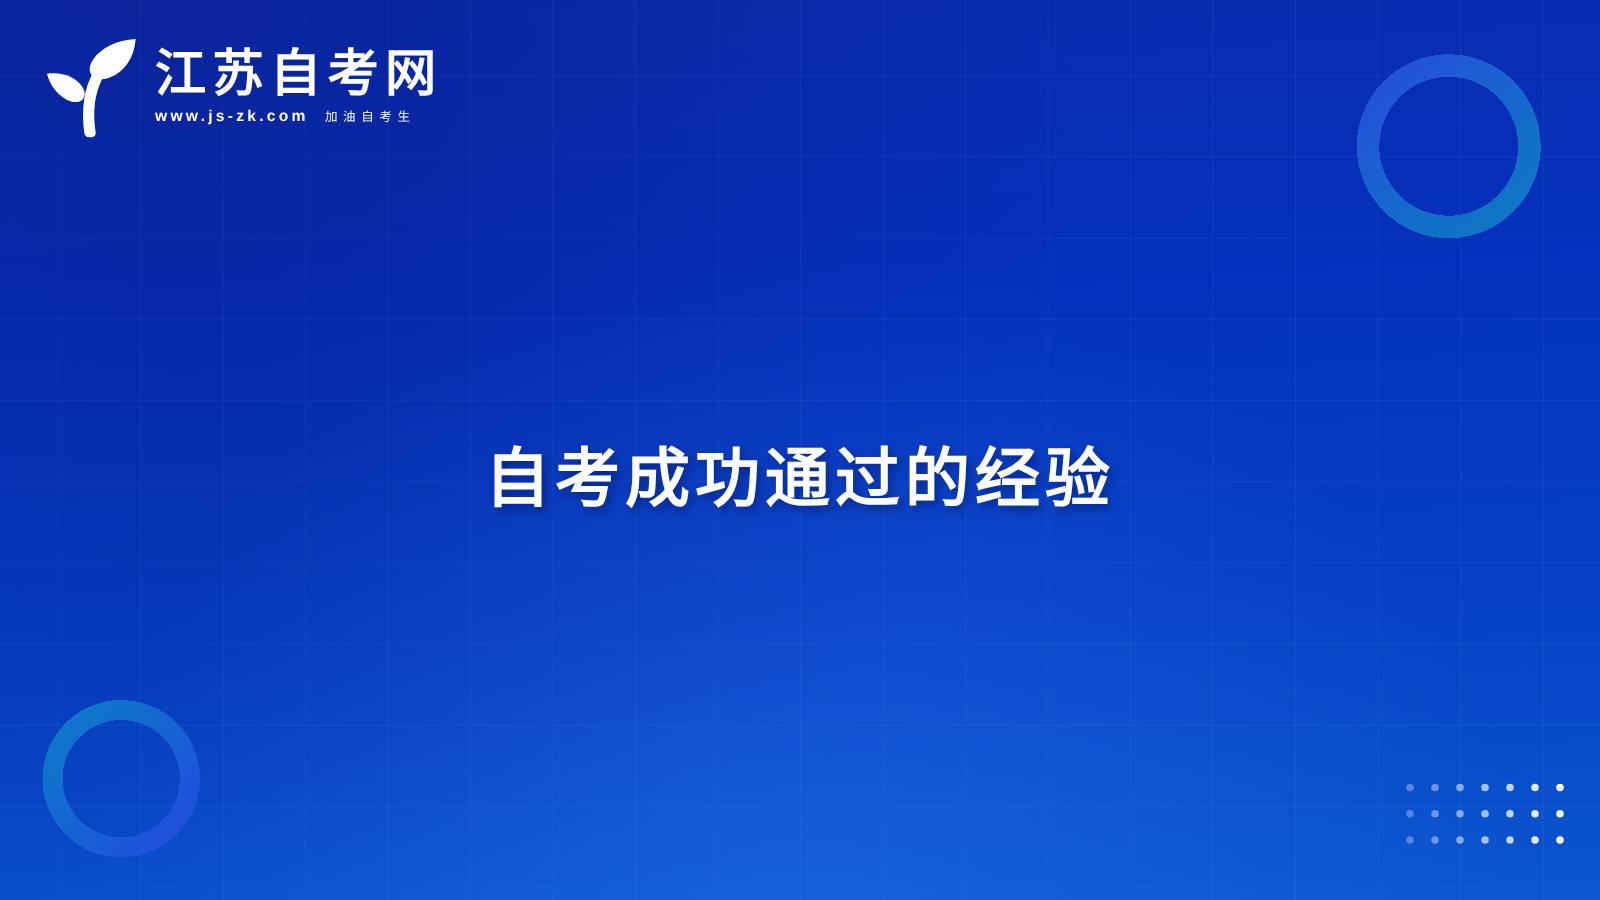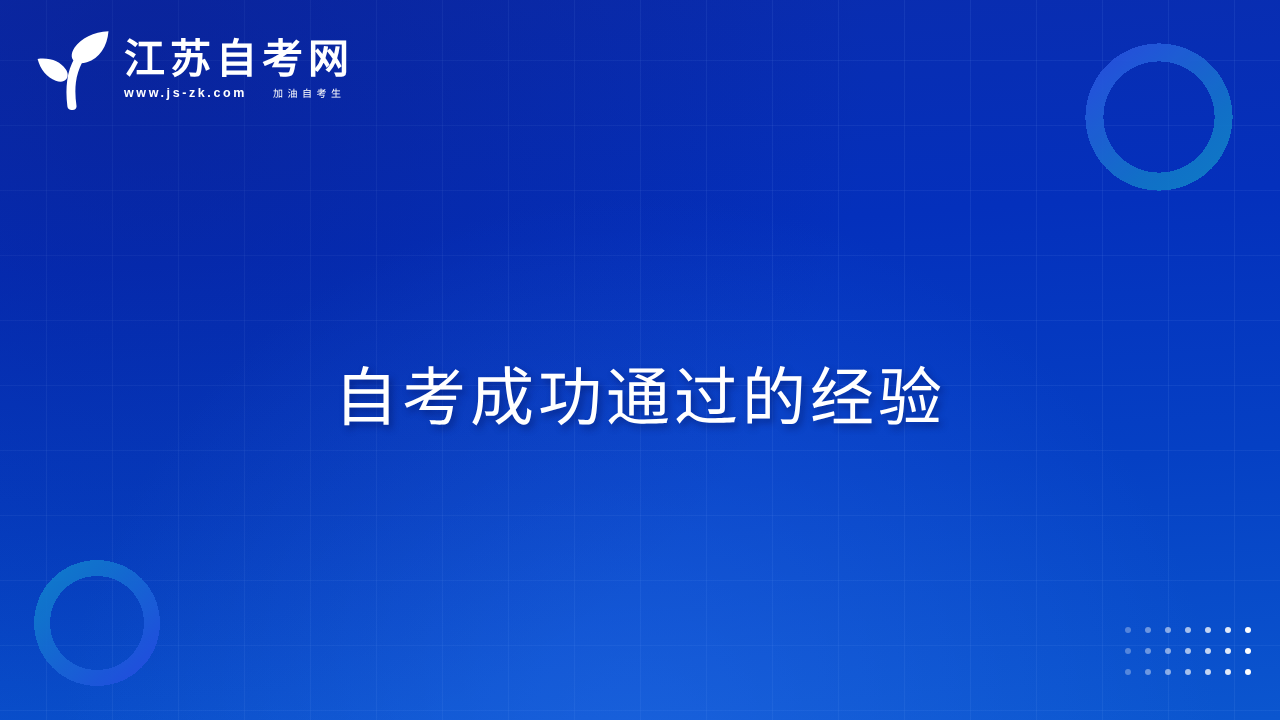--- a/index.html
+++ b/index.html
@@ -109,21 +109,21 @@
     font-size: 41px;
     font-weight: 700;
     color: #ffffff;
     letter-spacing: 5px;
     line-height: 1.05;
     white-space: nowrap;
   }
   .logo-sub {
     display: flex;
     align-items: baseline;
-    gap: 26px;
+    gap: 13px;
     white-space: nowrap;
   }
   .logo-url {
     font-size: 12.5px;
     font-weight: 600;
     color: #ffffff;
     letter-spacing: 2.6px;
   }
   .logo-slogan {
     font-size: 10px;
@@ -136,22 +136,22 @@
   .title-wrap {
     position: absolute;
     left: 0;
     right: 0;
     top: 318px;
     display: flex;
     justify-content: center;
   }
   .main-title {
     font-family: "DejaVu Serif", "Liberation Serif", serif;
-    font-size: 64px;
-    font-weight: 400;
+    font-size: 52px;
+    font-weight: 700;
     color: #ffffff;
     letter-spacing: 4px;
     line-height: 1.18;
     white-space: nowrap;
     text-shadow: 3px 4px 7px rgba(2, 16, 84, 0.45);
   }
 </style>
 </head>
 <body>
 

